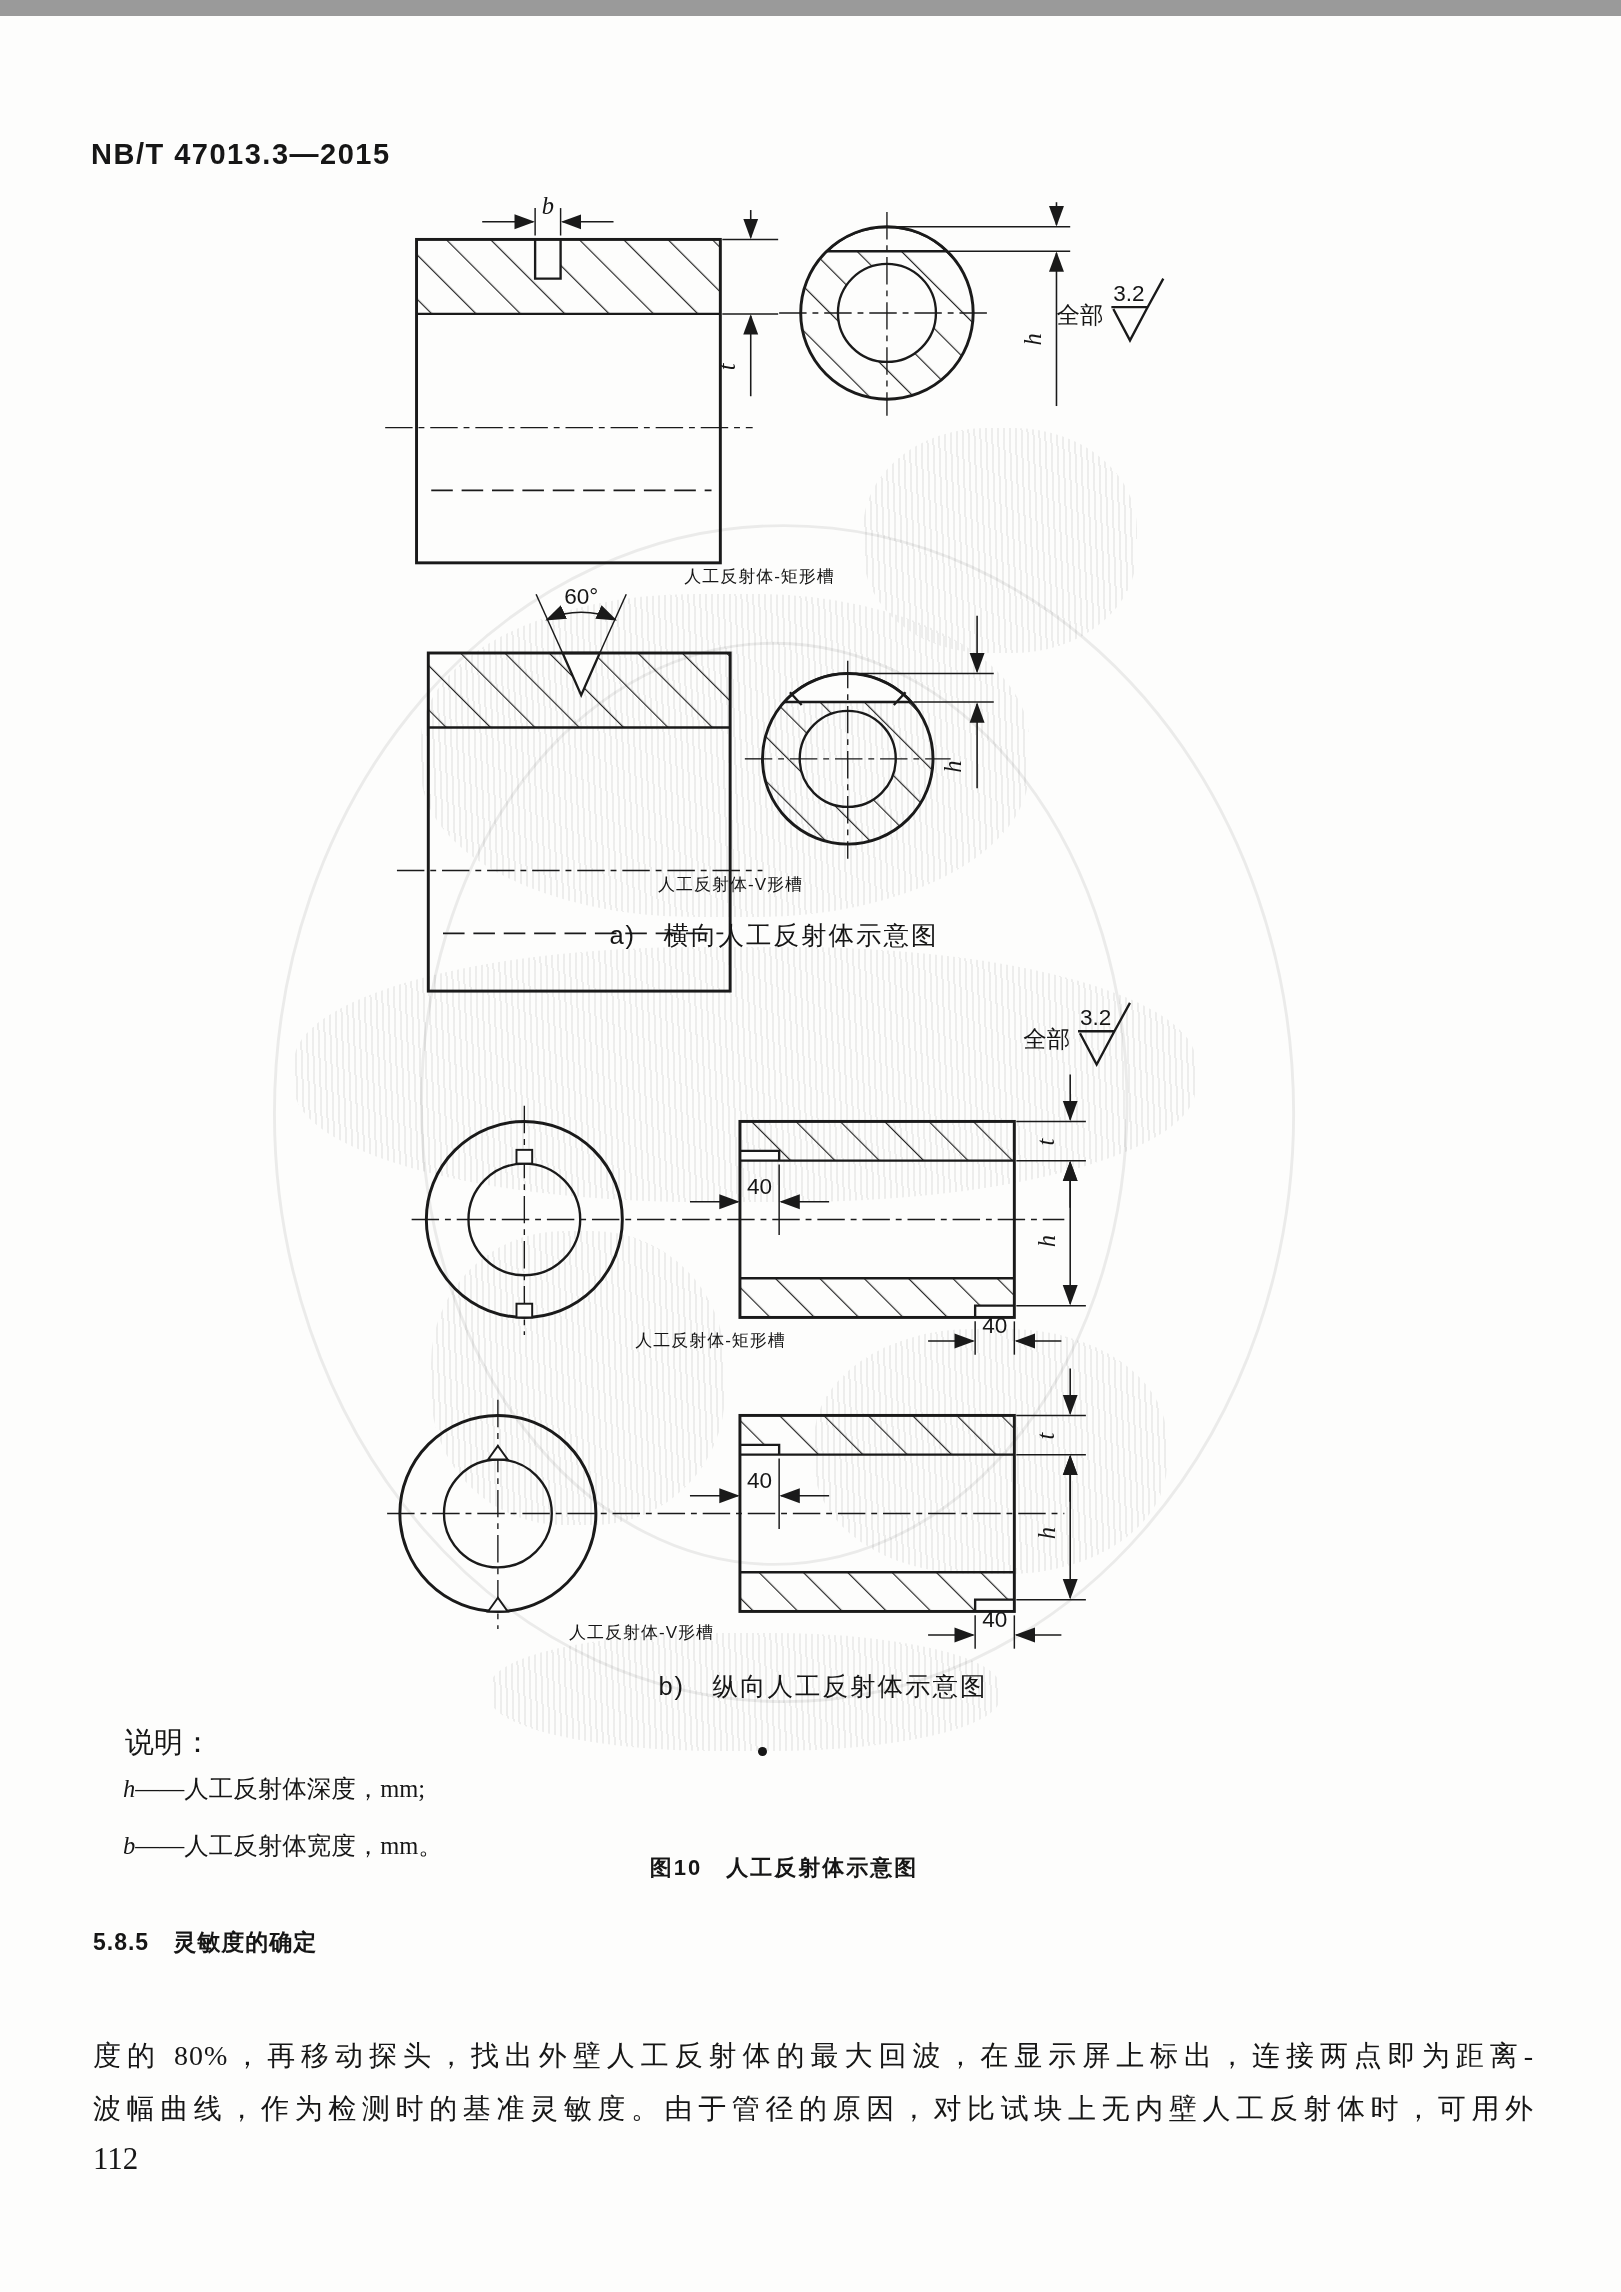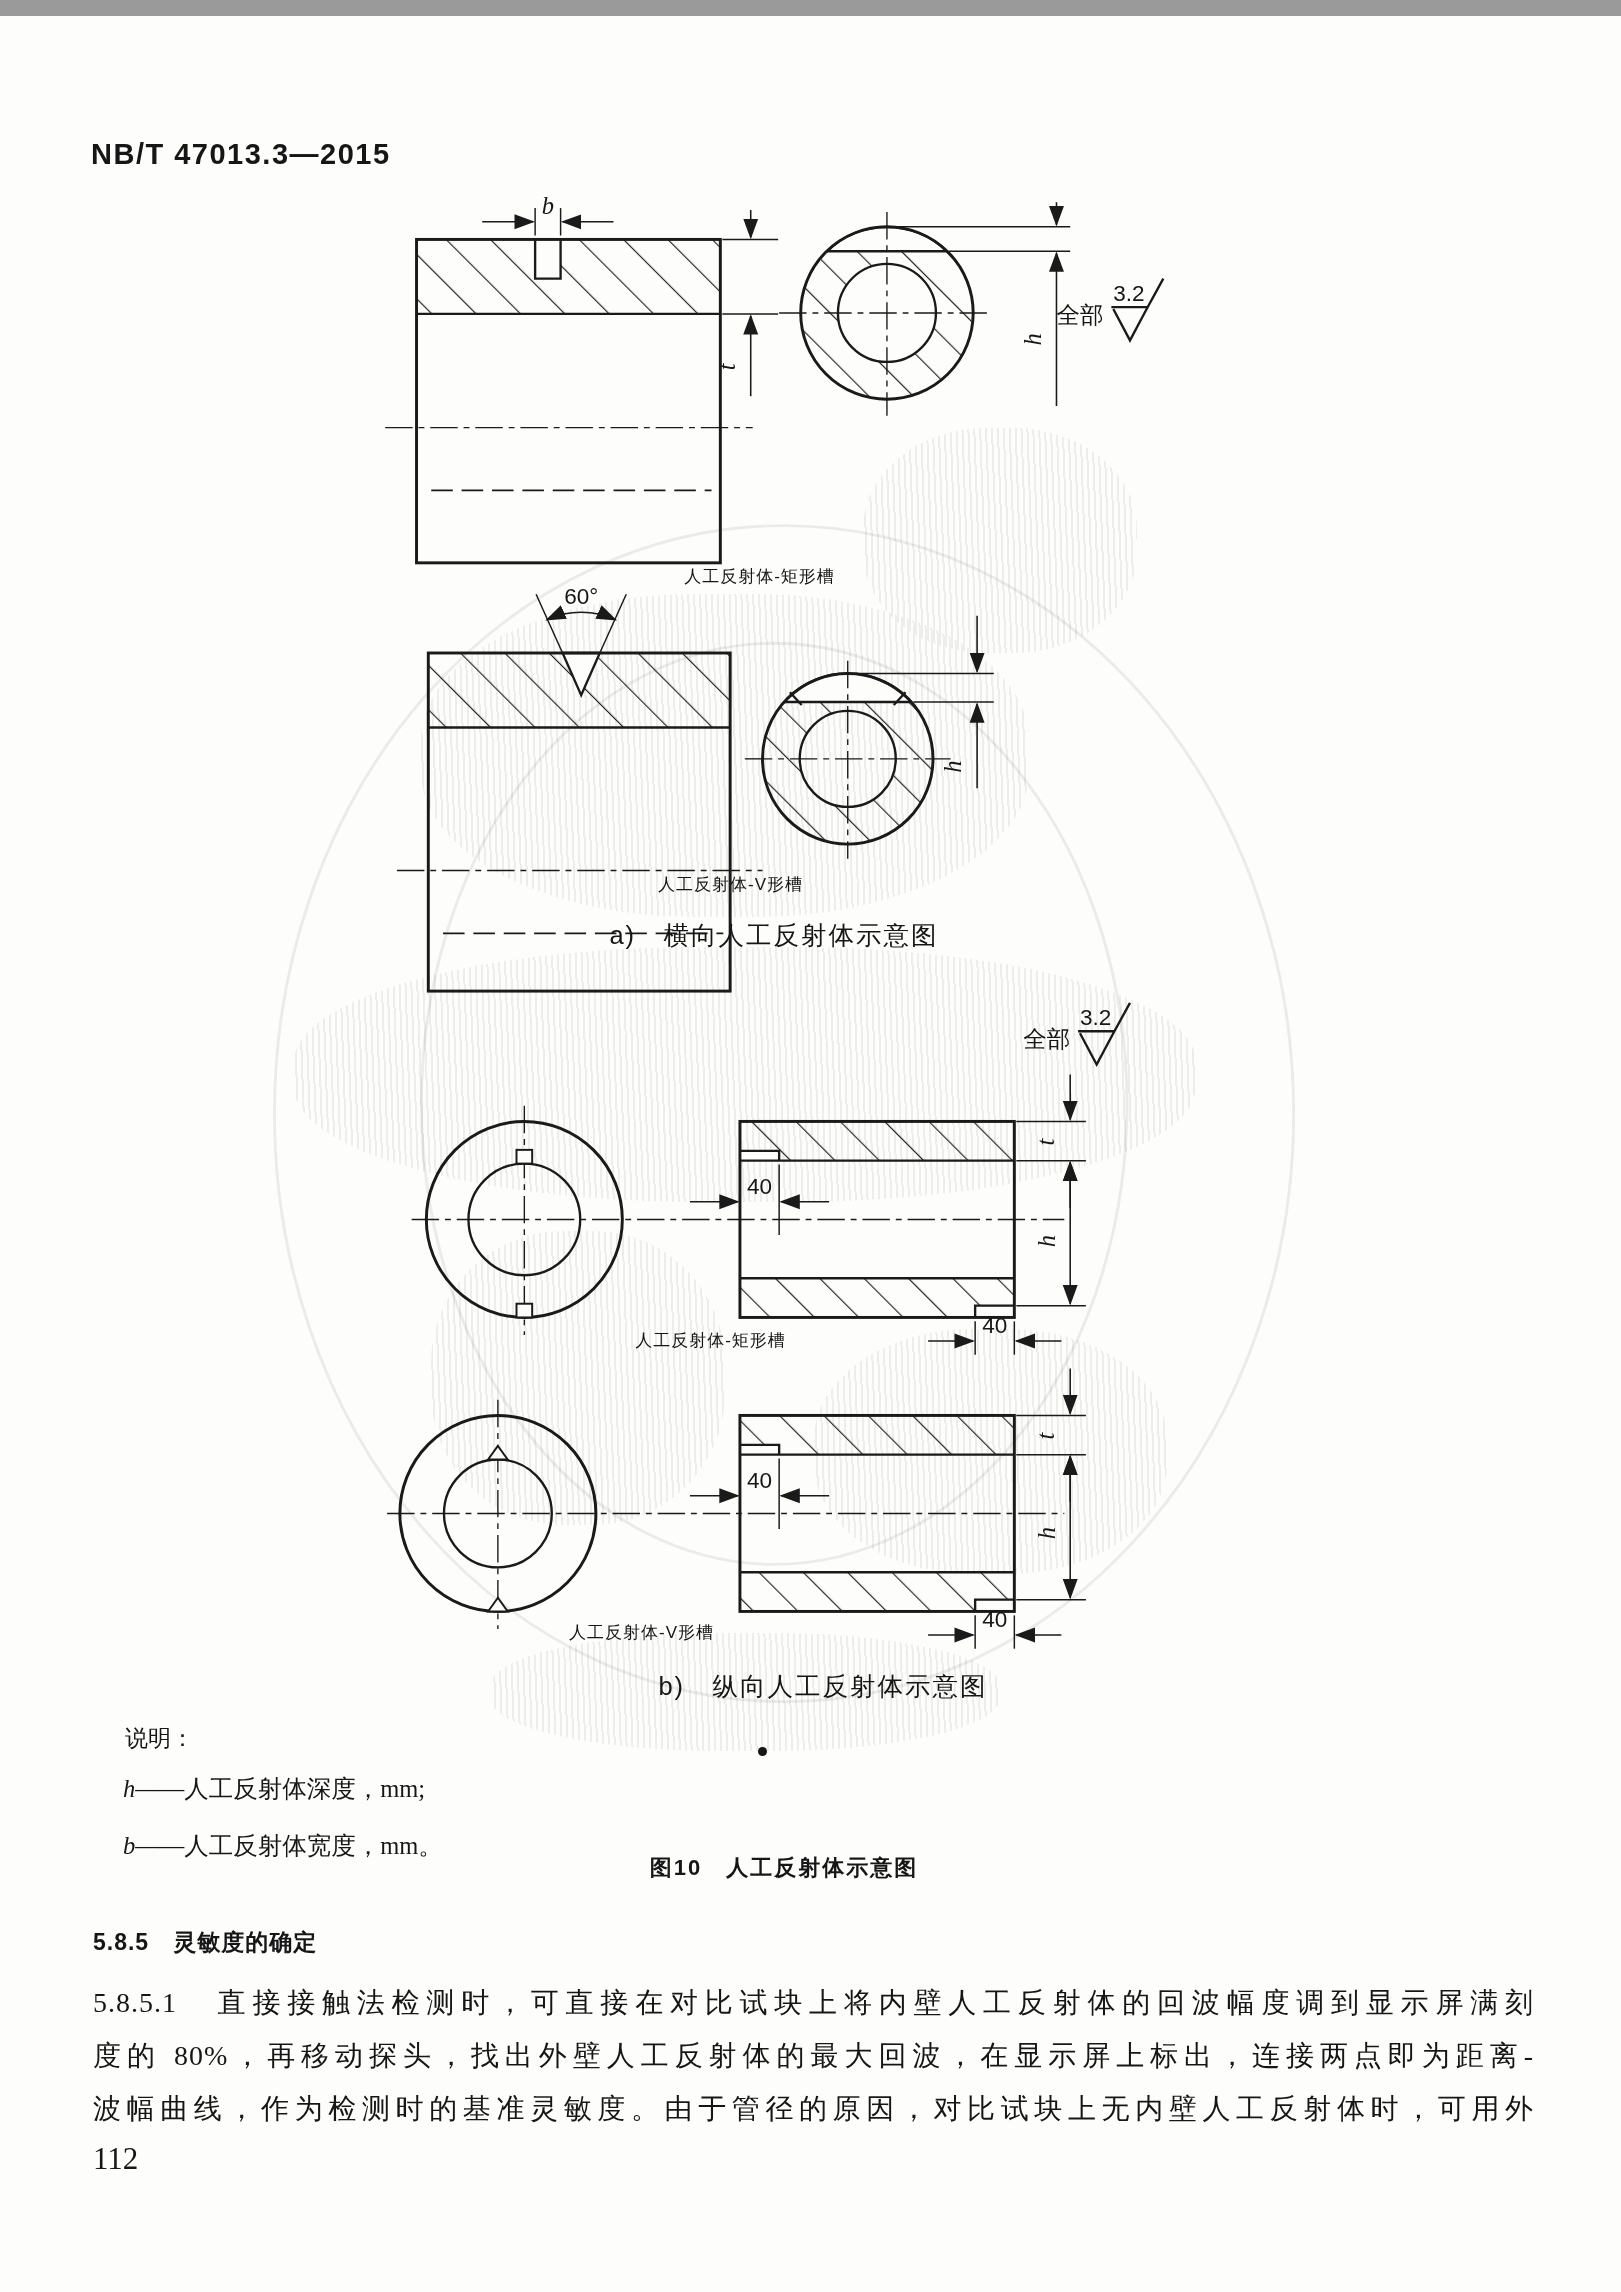--- a/index.html
+++ b/index.html
@@ -26,21 +26,21 @@
   svg .cl { stroke: #1a1a1a; stroke-width: 1.4; fill: none; stroke-dasharray: 28 6 6 6; }
   svg .dl { stroke: #1a1a1a; stroke-width: 1.8; fill: none; stroke-dasharray: 22 9; }
   svg .wm { stroke: rgba(0,0,0,0.07); stroke-width: 3; fill: none; }
   svg text { fill: #161616; font-family: "Liberation Sans", sans-serif; }
   svg text.dimlb { font-size: 23px; }
   svg text.itl { font-style: italic; font-family: "Liberation Serif", serif; font-size: 25px; }
   svg text.cn { font-size: 24px; }
   .lbl { position: absolute; text-align: center; font-size: 17px; letter-spacing: 1px; font-weight: 500; }
   .subcap { position: absolute; text-align: center; font-size: 25.5px; letter-spacing: 2px; }
   .dot { position: absolute; left: 758px; top: 1731px; width: 8.8px; height: 8.8px; border-radius: 50%; background: #161616; }
-  .legend-title { position: absolute; left: 125px; top: 1707px; font-size: 23px;
+  .legend-title { position: absolute; left: 125px; top: 1707px; font-size: 29px;
     font-family: "Liberation Serif", "DejaVu Serif", serif; }
   .legend-line { position: absolute; left: 123px; font-size: 24.5px;
     font-family: "Liberation Serif", "DejaVu Serif", serif; }
   .legend-line .sym { font-style: italic; }
   .figcap { position: absolute; left: 539px; top: 1837px; width: 490px; text-align: center;
     font-size: 22px; font-weight: bold; letter-spacing: 2px; }
   .heading { position: absolute; left: 93px; top: 1911px; font-size: 23px; font-weight: bold; letter-spacing: 1px; }
   .body-line { position: absolute; left: 93px; width: 1441px; font-size: 28px;
     font-family: "Liberation Serif", "DejaVu Serif", serif;
     text-align: justify; text-align-last: justify; letter-spacing: 1px; }
@@ -237,19 +237,18 @@
   <div class="legend-line" style="top:1756px;">
     <span class="sym">h</span><span>——人工反射体深度，mm;</span>
   </div>
   <div class="legend-line" style="top:1813px;">
     <span class="sym">b</span><span>——人工反射体宽度，mm。</span>
   </div>
 
   <div class="figcap">图10　人工反射体示意图</div>
 
   <div class="heading">5.8.5　灵敏度的确定</div>
-  <div class="body-line" style="top:1968px;">5.8.5.1　直接接触法检测时，可直接在对比试块上将内壁人工反射体的回波幅度调到显示屏满刻</div>
   <div class="body-line" style="top:2021px;">度的 80%，再移动探头，找出外壁人工反射体的最大回波，在显示屏上标出，连接两点即为距离-</div>
   <div class="body-line" style="top:2074px;">波幅曲线，作为检测时的基准灵敏度。由于管径的原因，对比试块上无内壁人工反射体时，可用外</div>
 
   <div class="pagenum">112</div>
 </div>
 
 
 </body></html>

